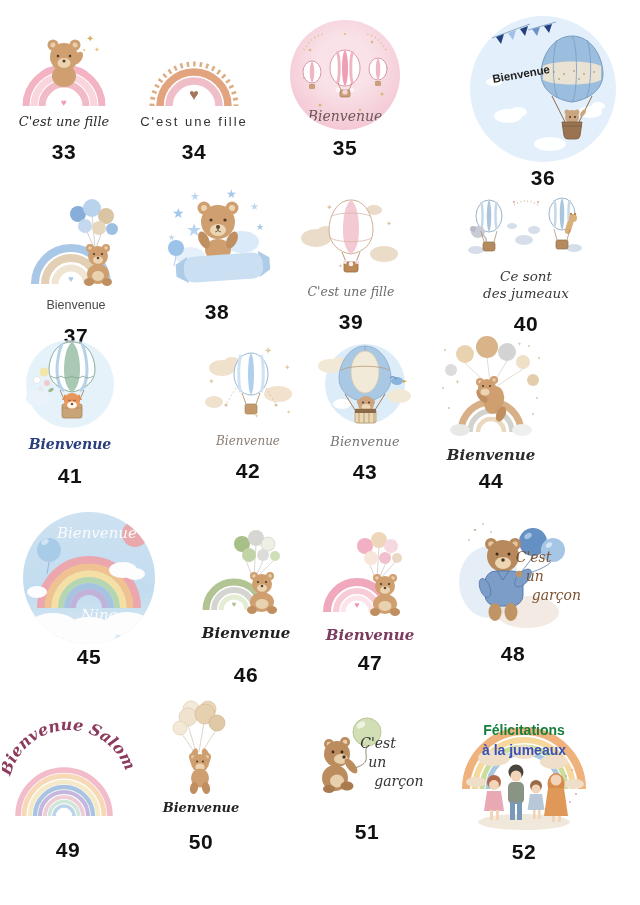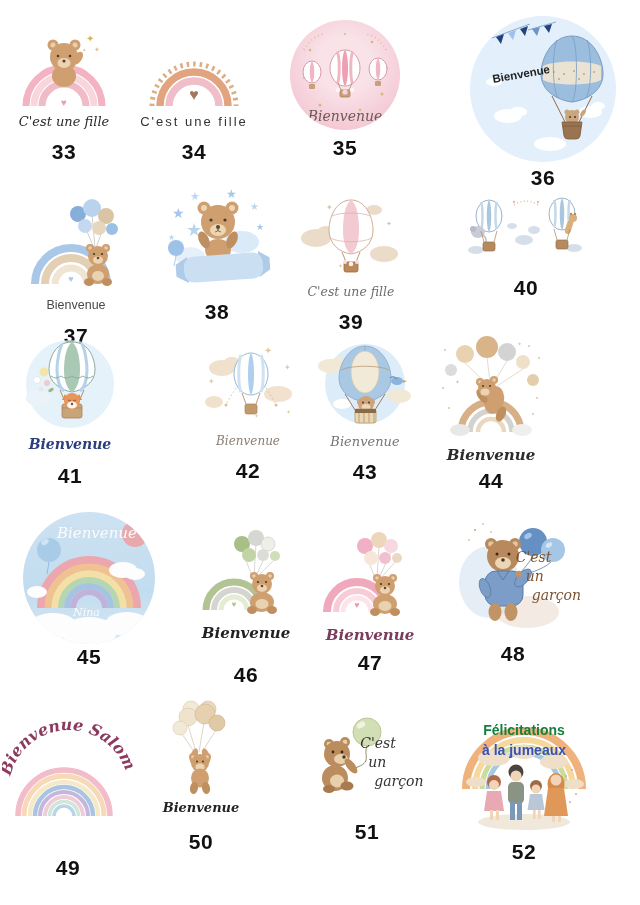--- a/index.html
+++ b/index.html
@@ -285,20 +285,24 @@
           <path d="M100,8 C102,12 102,32 100,35 M116,8 C114,12 114,32 116,35" stroke="#c4d8e8" stroke-width="2.5" fill="none"></path>
           <rect x="112" y="28" width="6" height="14" rx="3" fill="#d9b07c" transform="rotate(18 115 35)"></rect>
           <circle cx="119" cy="26" r="4" fill="#d9b07c"></circle>
           <circle cx="117" cy="22" r="1.2" fill="#b88a50"></circle>
             <circle cx="121" cy="22" r="1.2" fill="#b88a50"></circle>
           <line x1="100" y1="37" x2="103" y2="48" stroke="#a8805c" stroke-width="0.7"></line>
           <line x1="116" y1="37" x2="113" y2="48" stroke="#a8805c" stroke-width="0.7"></line>
           <rect x="102" y="48" width="12" height="9" rx="2" fill="#b48a5e" stroke="#96704a" stroke-width="0.7"></rect>
         </g>
       </svg>
+    </div>
+    <div class="caption script" style="font-size:13.5px;color:#3a3a3a;">
+      <div>Ce sont</div>
+      <div>des jumeaux</div>
     </div>
     <div class="num" style="">40</div>
   </div>
 
   <div class="item" style="left:16px;top:338px;width:108px;">
     <div class="art">
       <svg width="105" height="92" viewBox="0 0 105 92">
         <circle cx="52" cy="46" r="44" fill="#ddedf8" opacity="0.75"></circle>
         <ellipse cx="20" cy="60" rx="12" ry="8" fill="#eaf3fa"></ellipse>
         <path d="M54,4 C72,4 77,22 77,32 C77,44 66,52 54,54 C42,52 31,44 31,32 C31,22 36,4 54,4 Z" fill="#ffffff" stroke="#8aaa9c" stroke-width="1"></path>
@@ -453,21 +457,21 @@
         <g fill="#fdfdfd">
           <ellipse cx="100" cy="58" rx="14" ry="8"></ellipse>
             <ellipse cx="112" cy="62" rx="10" ry="6"></ellipse>
           <ellipse cx="30" cy="114" rx="24" ry="13"></ellipse>
             <ellipse cx="66" cy="120" rx="28" ry="15"></ellipse>
           <ellipse cx="104" cy="112" rx="22" ry="12"></ellipse>
             <ellipse cx="14" cy="80" rx="10" ry="6"></ellipse>
         </g>
       </svg>
       <div class="art-text script" style="left:34px;top:12px;font-size:15px;color:#fbfbfb;">Bienvenue</div>
-      <div class="art-text script" style="left:50px;top:94px;font-size:11px;color:#fbfbfb;">Nina</div>
+      <div class="art-text script" style="left:58px;top:94px;font-size:15px;color:#fbfbfb;">Nina</div>
     </div>
     <div class="num" style="margin-top:1px;">45</div>
   </div>
 
   <div class="item" style="left:189px;top:528px;width:114px;">
     <div class="art">
       <svg width="105" height="90" viewBox="0 0 105 90">
         <path d="M12,82 A28,28 0 0 1 68,82" stroke="#b2c493" stroke-width="7" fill="none"></path>
         <path d="M20,82 A20,20 0 0 1 60,82" stroke="#d4d4d0" stroke-width="6" fill="none"></path>
         <path d="M27,82 A13,13 0 0 1 53,82" stroke="#e4ecd4" stroke-width="5" fill="none"></path>
@@ -596,21 +600,21 @@
         <path d="M16,110 A46,46 0 0 1 108,110" stroke="#f2bcca" stroke-width="5.5" fill="none"></path>
         <path d="M22,110 A40,40 0 0 1 102,110" stroke="#f7d9b8" stroke-width="5" fill="none"></path>
         <path d="M28,110 A34,34 0 0 1 96,110" stroke="#f6e9c8" stroke-width="4.5" fill="none"></path>
         <path d="M33,110 A29,29 0 0 1 91,110" stroke="#a9c4e2" stroke-width="4.5" fill="none"></path>
         <path d="M38,110 A24,24 0 0 1 86,110" stroke="#c4b6dc" stroke-width="4" fill="none"></path>
         <path d="M43,110 A19,19 0 0 1 81,110" stroke="#eccdd8" stroke-width="4" fill="none"></path>
         <path d="M47.5,110 A14.5,14.5 0 0 1 76.5,110" stroke="#cfe6d8" stroke-width="3.5" fill="none"></path>
         <path d="M52,110 A10,10 0 0 1 72,110" stroke="#bcd4ea" stroke-width="3.5" fill="none"></path>
       </svg>
     </div>
-    <div class="num" style="margin-top:32px;">49</div>
+    <div class="num" style="margin-top:14px;">49</div>
   </div>
 
   <div class="item" style="left:155px;top:700px;width:92px;">
     <div class="art">
       <svg width="86" height="94" viewBox="0 0 86 94">
         <g stroke="#c8b8a0" stroke-width="0.6">
           <line x1="30" y1="25" x2="38" y2="52"></line>
             <line x1="46" y1="22" x2="41" y2="52"></line>
           <line x1="58" y1="30" x2="44" y2="52"></line>
             <line x1="24" y1="34" x2="37" y2="53"></line>

